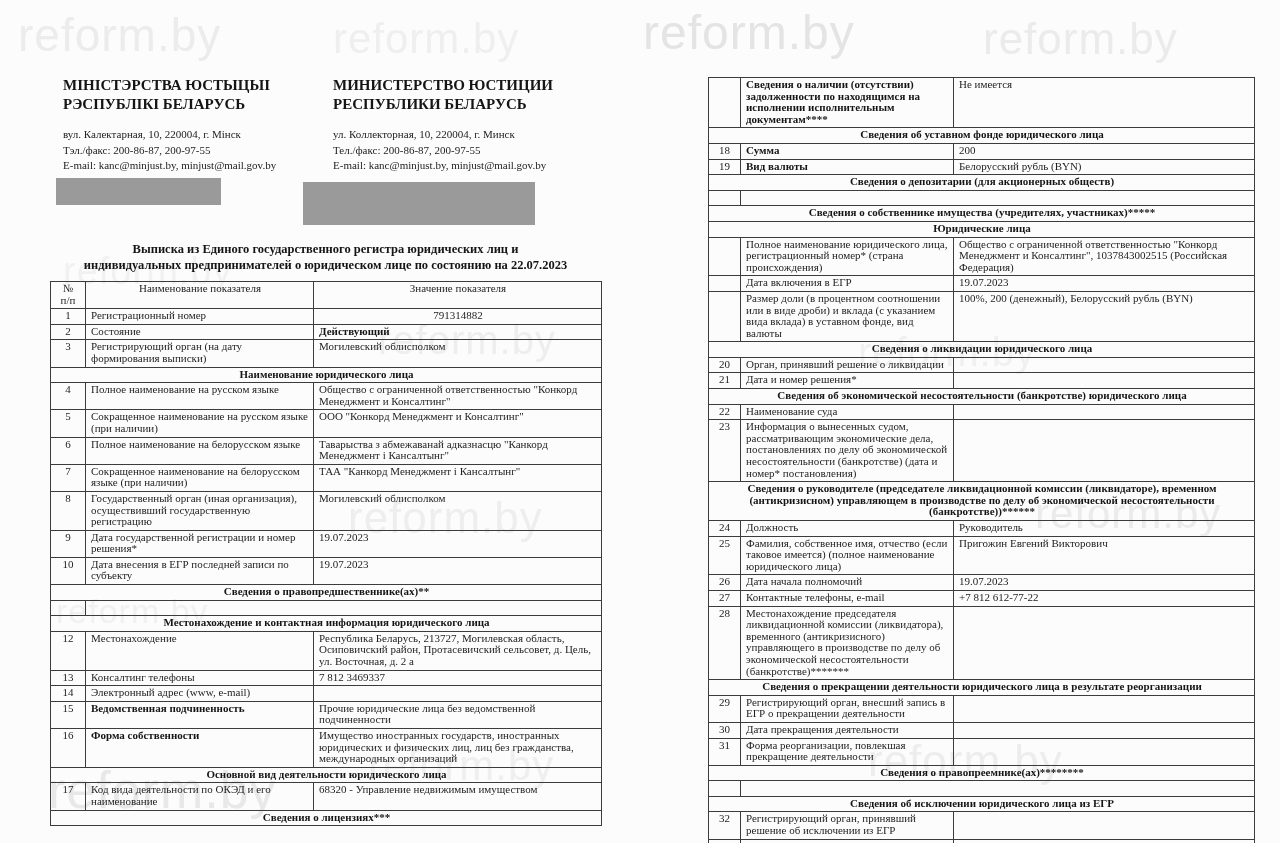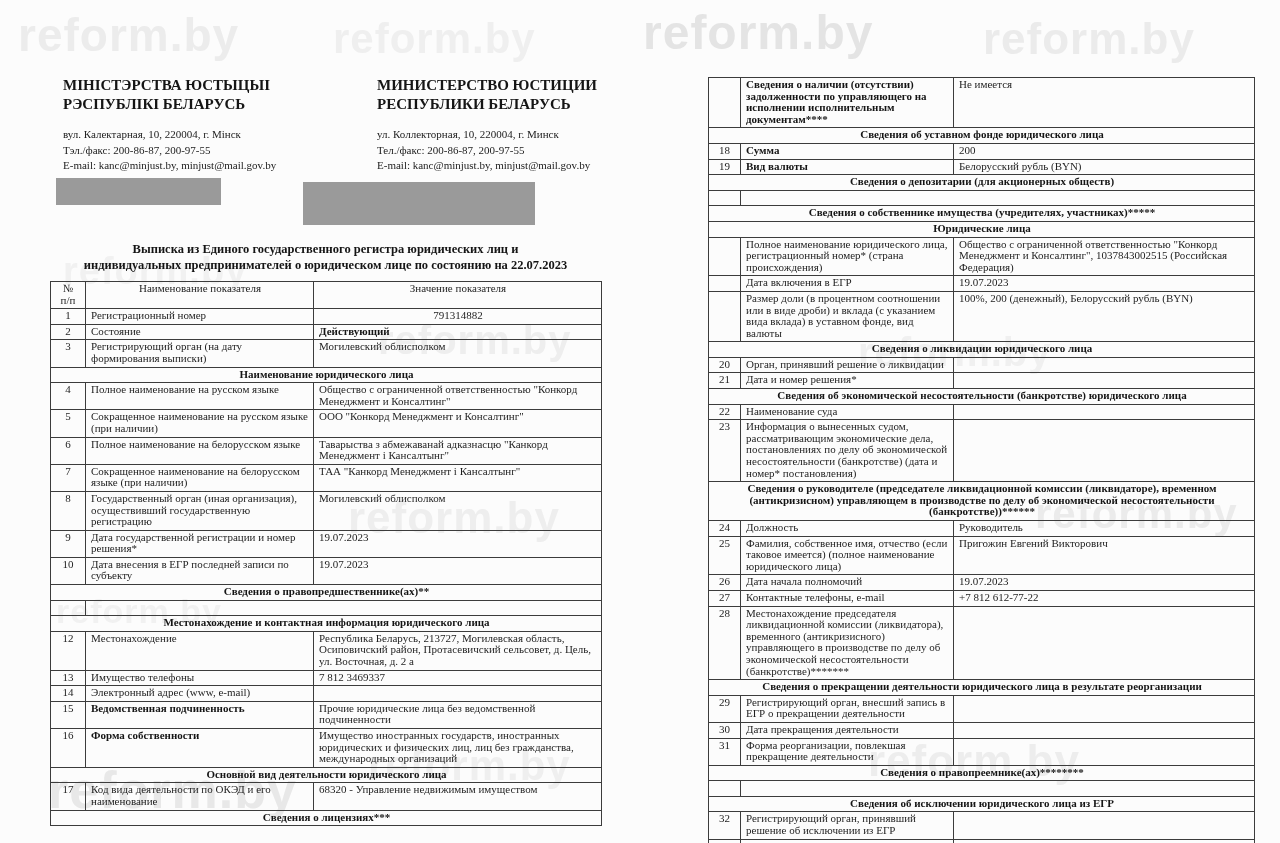--- a/index.html
+++ b/index.html
@@ -6,36 +6,36 @@
   body{
     width:1280px;height:843px;position:relative;overflow:hidden;
     background:#fcfcfc;
     font-family:"Liberation Serif","DejaVu Serif",serif;
     color:#1e1e1e;
   }
   
   .wm{
     position:absolute;
     font-family:"Liberation Sans","DejaVu Sans",sans-serif;
-    font-weight:bold;
+    font-weight:normal;
     white-space:nowrap;
     z-index:0;
     letter-spacing:1px;
     user-select:none;
   }
   
   .page{position:absolute;z-index:1;}
   #page1{left:50px;top:70px;width:551px;height:700px;}
   #page2{left:708px;top:77px;width:546px;height:700px;}
   
   .mhdr{position:absolute;top:6px;width:268px;}
   .mhdr .mname{font-weight:bold;font-size:15px;line-height:19px;color:#151515;}
   .mhdr .maddr{margin-top:13px;font-size:11px;line-height:15.5px;color:#222;}
   #mhdr-left{left:13px;}
-  #mhdr-right{left:283px;margin-left:44px;}
+  #mhdr-right{left:283px;}
   
   .bar{position:absolute;background:#9a9a9a;}
   #bar1{left:6px;top:108px;width:165px;height:27px;}
   #bar2{left:253px;top:112px;width:232px;height:43px;}
   
   .doc-title{
     position:absolute;left:0;top:171px;width:551px;
     text-align:center;font-weight:bold;font-size:12.5px;line-height:16px;color:#151515;
   }
   
@@ -188,21 +188,21 @@
         <tr>
           <td class="sec" colspan="3">Местонахождение и контактная информация юридического лица</td>
         </tr>
         <tr>
           <td class="num">12</td>
           <td>Местонахождение</td>
           <td>Республика Беларусь, 213727, Могилевская область, Осиповичский район, Протасевичский сельсовет, д. Цель, ул. Восточная, д. 2 а</td>
         </tr>
         <tr>
           <td class="num">13</td>
-          <td>Имущество телефоны</td>
+          <td>Консалтинг телефоны</td>
           <td>7 812 3469337</td>
         </tr>
         <tr>
           <td class="num">14</td>
           <td>Электронный адрес (www, e-mail)</td>
           <td>&nbsp;</td>
         </tr>
         <tr>
           <td class="num">15</td>
           <td class="b">Ведомственная подчиненность</td>
@@ -231,21 +231,21 @@
 <div class="page" id="page2">
   <table class="reg" id="tbl2">
       <colgroup>
         <col style="width: 32px;">
         <col style="width: 213px;">
         <col style="width: 301px;">
       </colgroup>
       <tbody>
         <tr>
           <td class="num">&nbsp;</td>
-          <td class="b">Сведения о наличии (отсутствии) задолженности по управляющего на исполнении исполнительным документам****</td>
+          <td class="b">Сведения о наличии (отсутствии) задолженности по находящимся на исполнении исполнительным документам****</td>
           <td>Не имеется</td>
         </tr>
         <tr>
           <td class="sec" colspan="3">Сведения об уставном фонде юридического лица</td>
         </tr>
         <tr>
           <td class="num">18</td>
           <td class="b">Сумма</td>
           <td>200</td>
         </tr>

